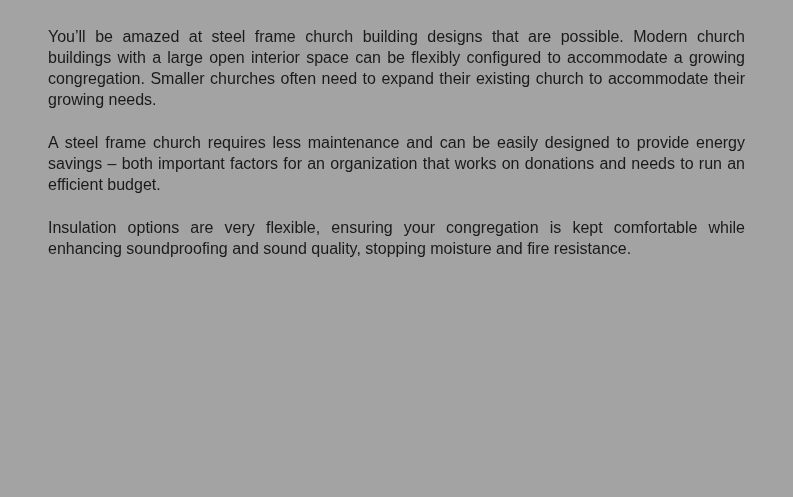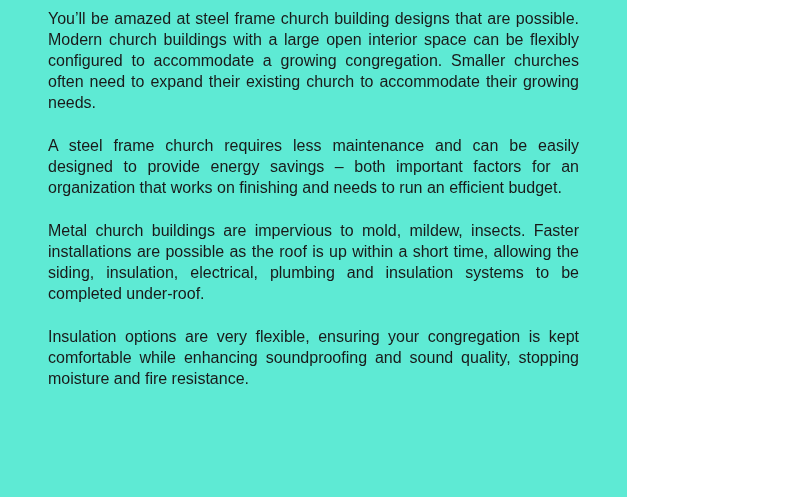--- a/index.html
+++ b/index.html
@@ -8,41 +8,40 @@
     background: #ffffff;
   }
   body {
     width: 793px;
     height: 497px;
     overflow: hidden;
     font-family: "Liberation Sans", "DejaVu Sans", sans-serif;
   }
   .page {
     box-sizing: border-box;
-    width: 627px;
+    width: 793px;
     height: 497px;
-    padding: 8px 48px 0 48px;
-    background: #5eead4;
+    padding: 26px 48px 0 48px;
+    background: #a3a3a3;
   }
   .article p {
     margin: 0 0 22px 0;
     font-size: 16px;
     line-height: 21px;
     color: #1a1a1a;
     text-align: justify;
     text-justify: inter-word;
     letter-spacing: 0;
   }
   .article p:last-child {
     margin-bottom: 0;
   }
 </style>
 </head>
 <body>
 
 <div class="page">
   <div class="article">
     <p>You’ll be amazed at steel frame church building designs that are possible. Modern church buildings with a large open interior space can be flexibly configured to accommodate a growing congregation. Smaller churches often need to expand their existing church to accommodate their growing needs.</p>
-    <p>A steel frame church requires less maintenance and can be easily designed to provide energy savings – both important factors for an organization that works on finishing and needs to run an efficient budget.</p>
-    <p>Metal church buildings are impervious to mold, mildew, insects. Faster installations are possible as the roof is up within a short time, allowing the siding, insulation, electrical, plumbing and insulation systems to be completed under-roof.</p>
+    <p>A steel frame church requires less maintenance and can be easily designed to provide energy savings – both important factors for an organization that works on donations and needs to run an efficient budget.</p>
     <p>Insulation options are very flexible, ensuring your congregation is kept comfortable while enhancing soundproofing and sound quality, stopping moisture and fire resistance.</p>
   </div>
 </div>
 
 </body></html>

